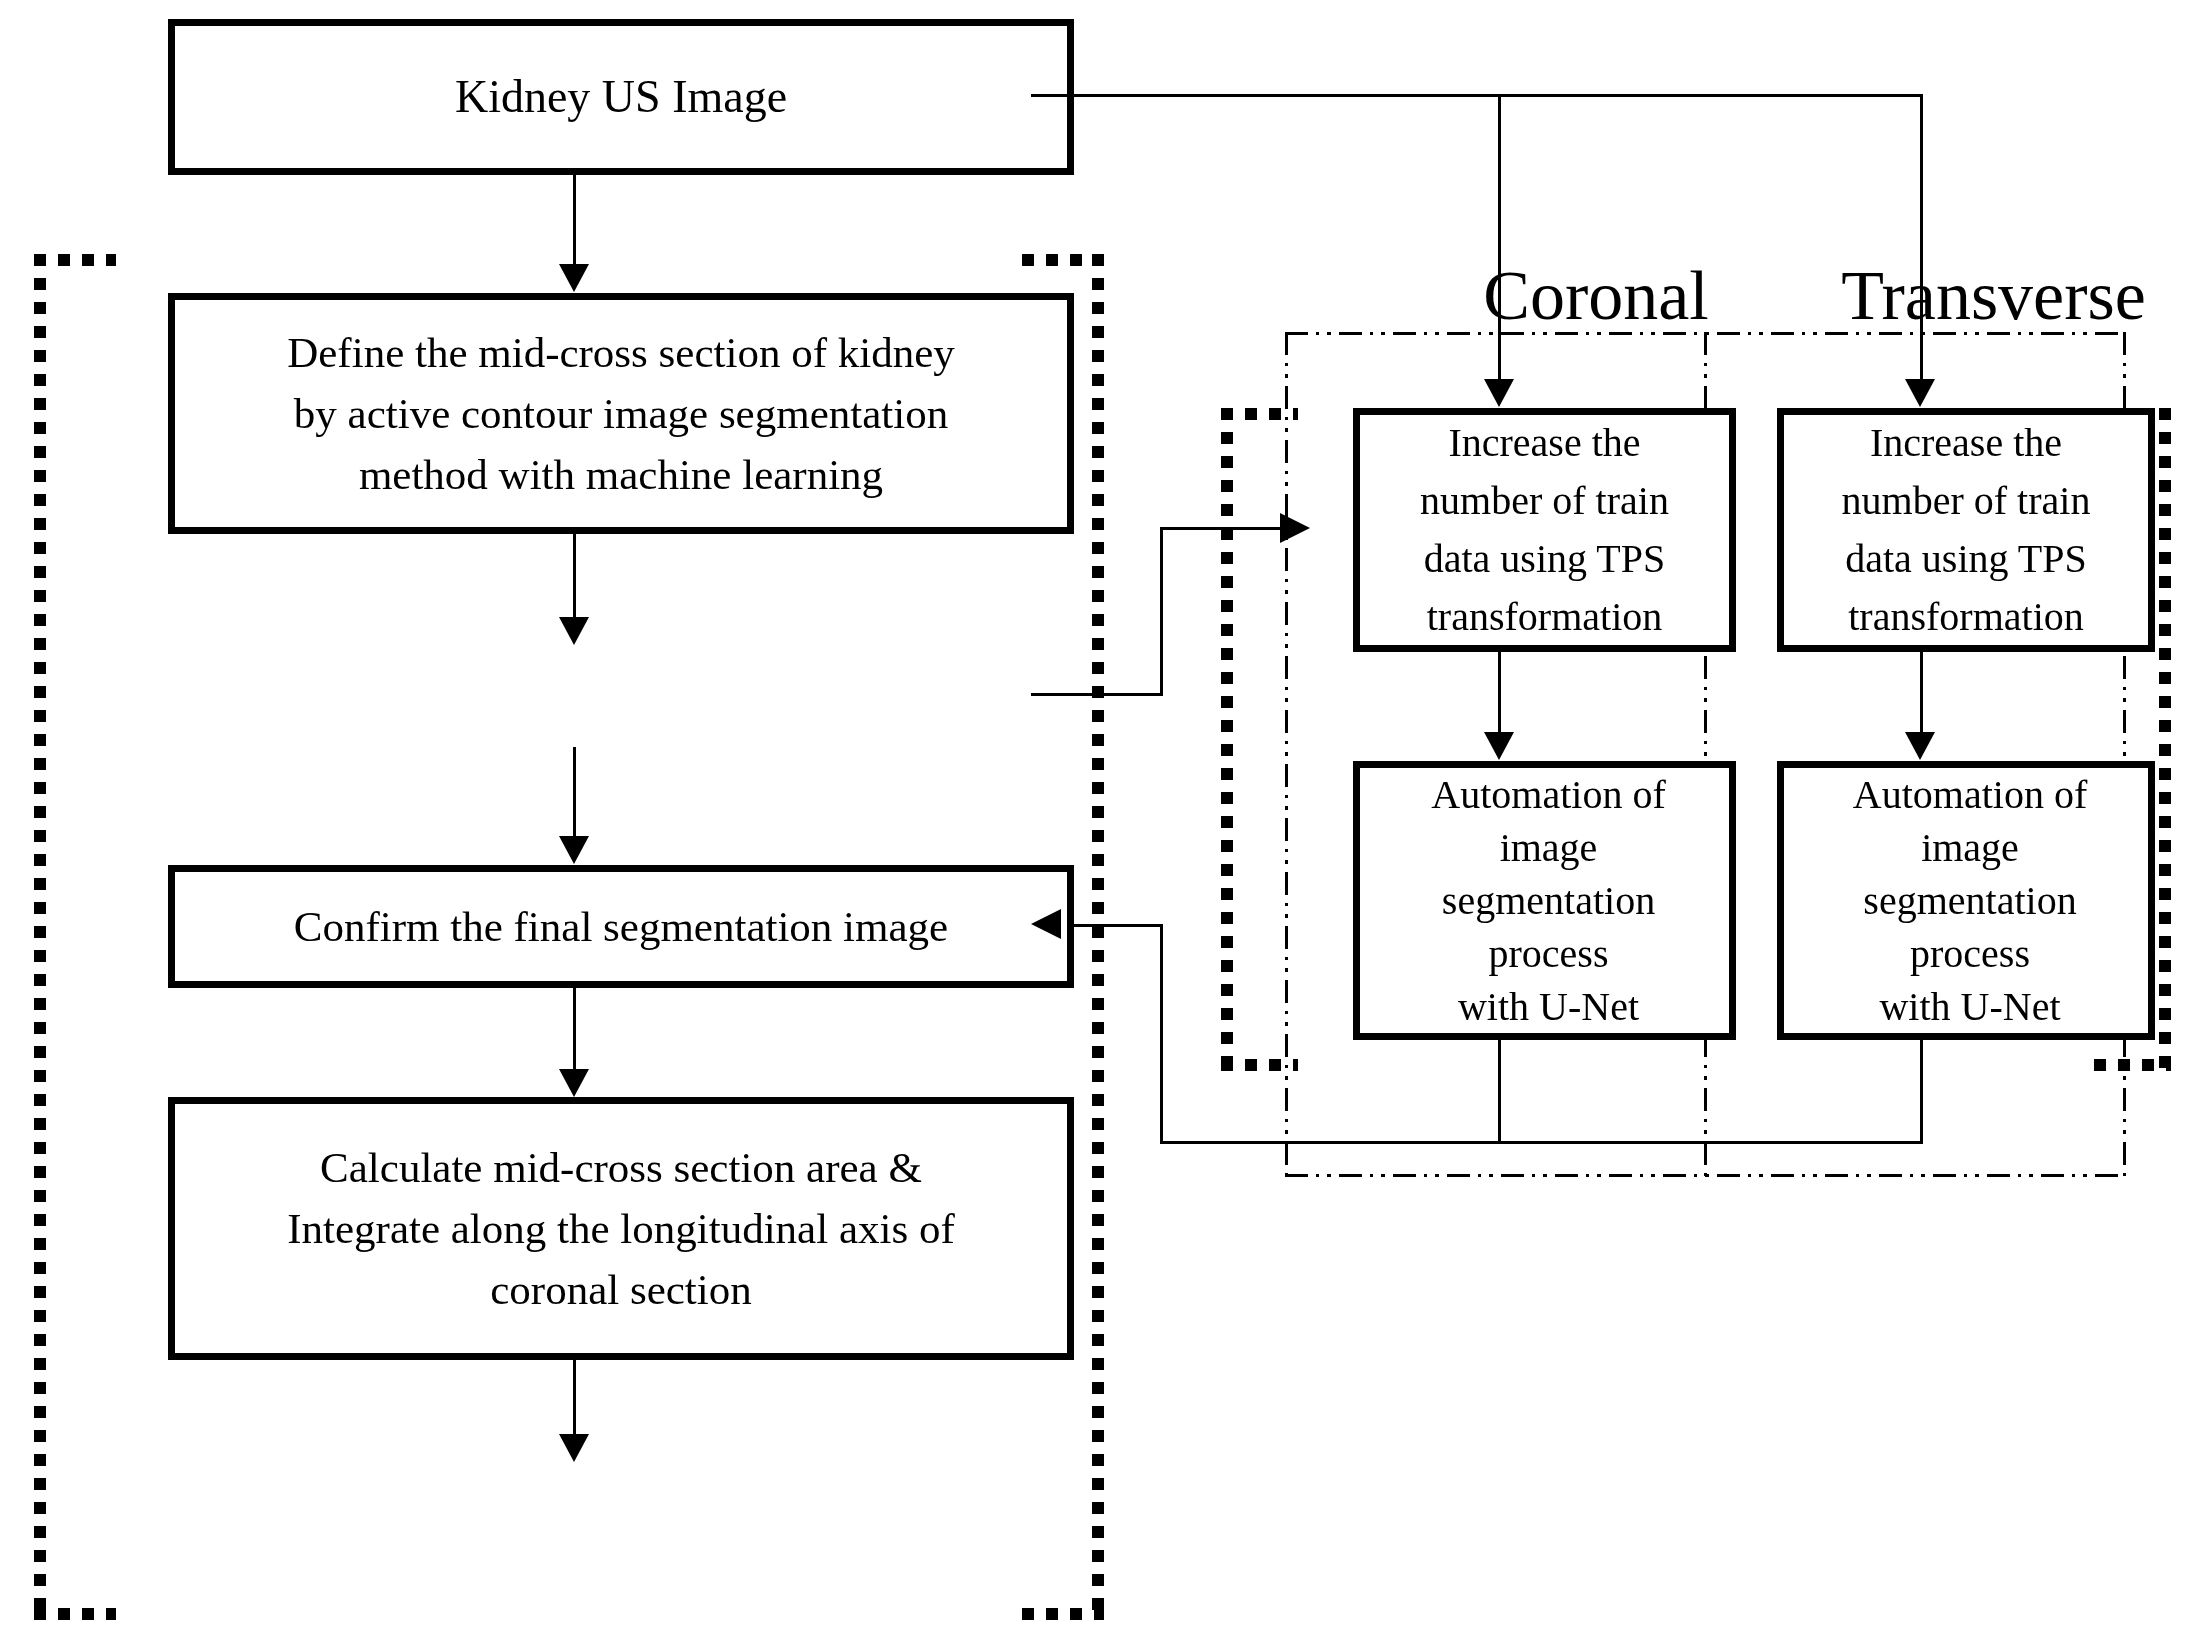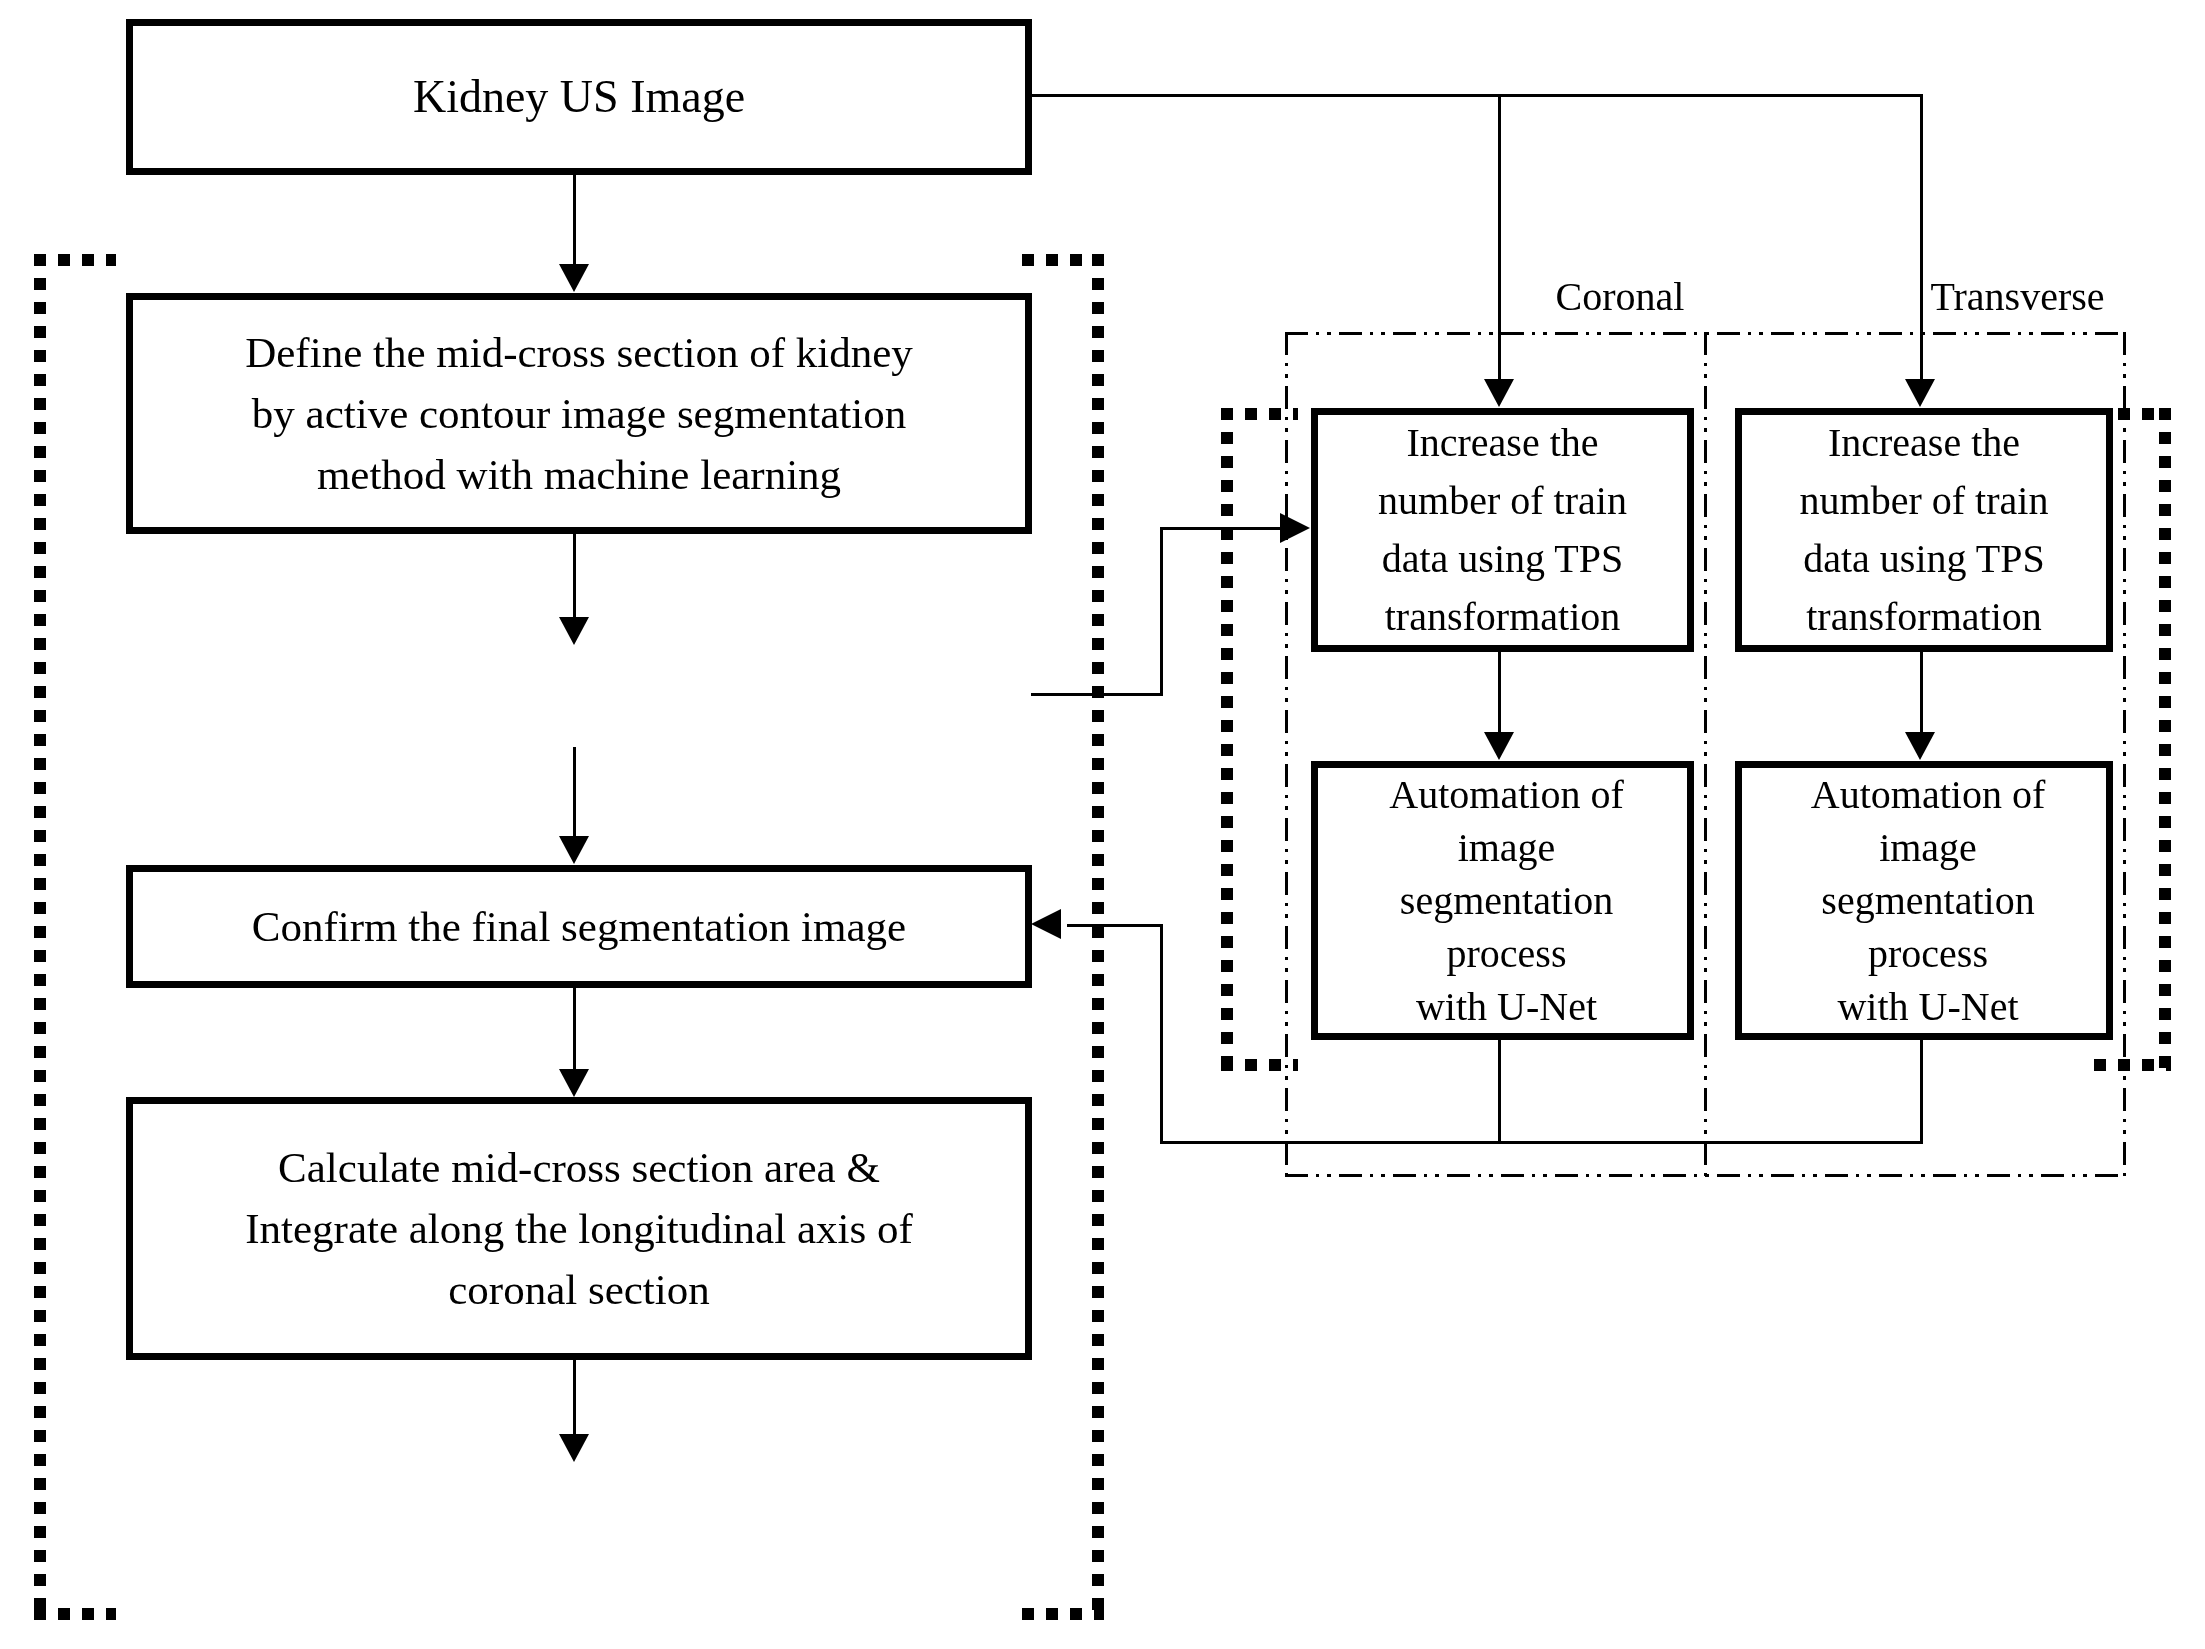--- a/index.html
+++ b/index.html
@@ -20,33 +20,33 @@
     box-sizing: border-box;
     border: 7.1px solid #000;
     background: #fff;
     display: flex;
     align-items: center;
     justify-content: center;
     text-align: center;
     white-space: pre-line;
     font-size: 43px;
     line-height: 1.42;
+    margin-left: 42px;
   }
   .box.small { font-size: 40px; line-height: 1.45; }
   .box.small.unet { line-height: 1.33; padding-left: 8px; }
 
   
   .sec-label {
     position: absolute;
     display: flex;
     align-items: center;
     justify-content: center;
-    font-size: 40px;
+    font-size: 70px;
     white-space: nowrap;
-    margin-left: 24px;
   }
 
   
   .hline, .vline { position: absolute; background: #000; }
 
   
   .tri-down {
     position: absolute; width: 0; height: 0;
     border-left: 15.3px solid transparent;
     border-right: 15.3px solid transparent;

